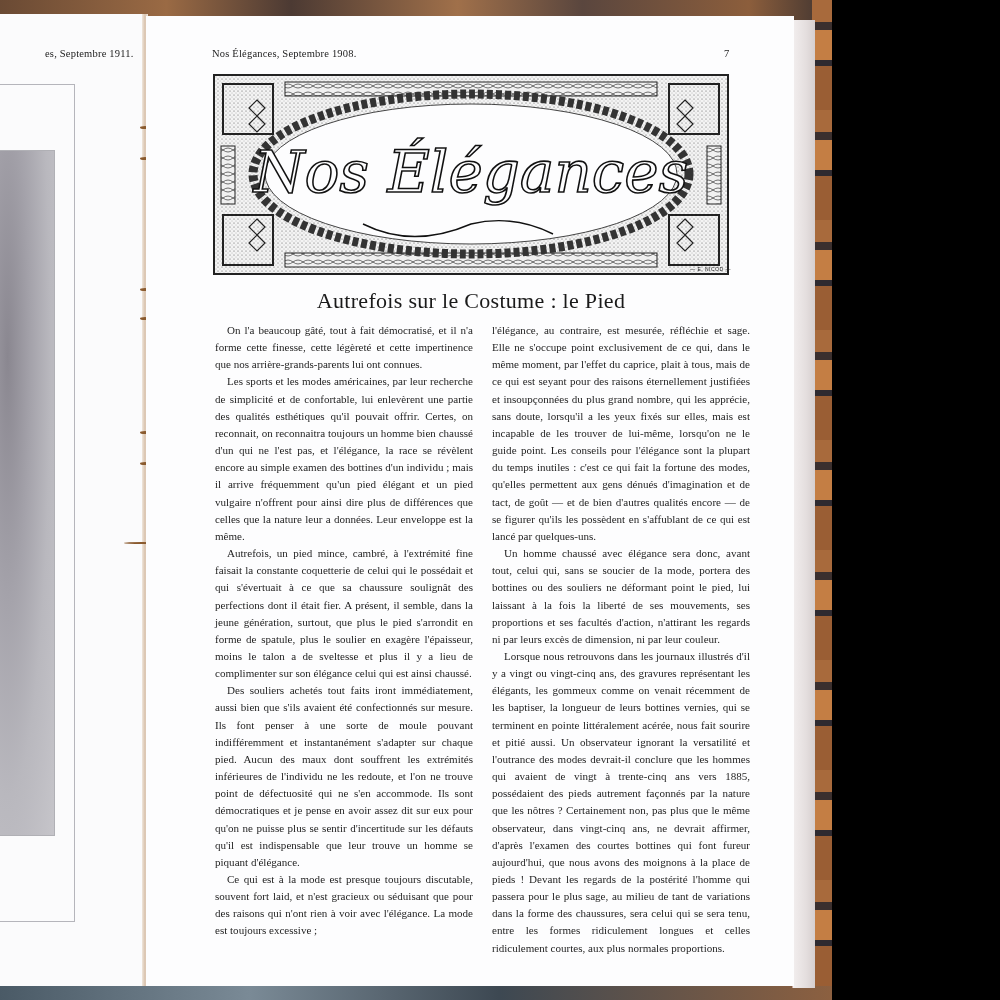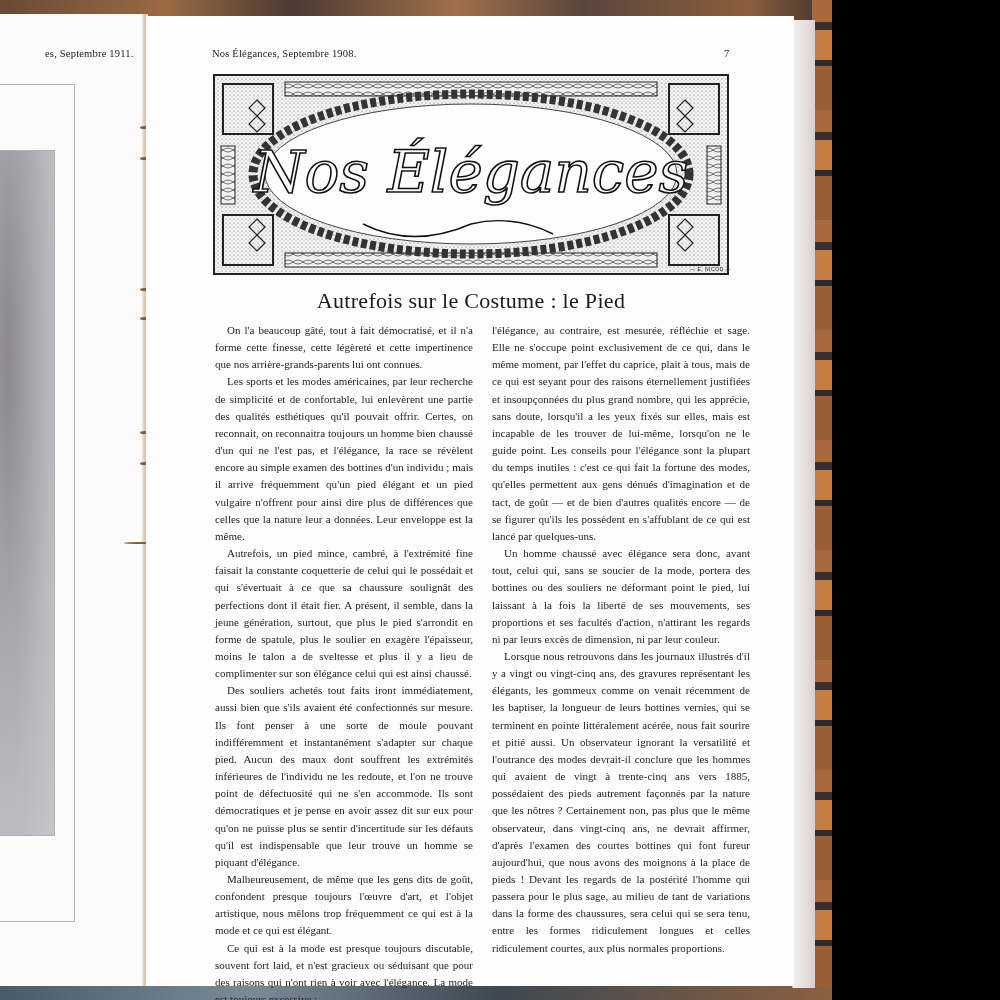--- a/index.html
+++ b/index.html
@@ -93,21 +93,20 @@
 </svg>
 <div class="signature">— E. NICOD —</div>
 
 <div class="article-title">Autrefois sur le Costume : le Pied</div>
 
 <div class="col col-left">
   <p>On l'a beaucoup gâté, tout à fait démocratisé, et il n'a forme cette finesse, cette légèreté et cette impertinence que nos arrière-grands-parents lui ont connues.</p>
   <p>Les sports et les modes américaines, par leur recherche de simplicité et de confortable, lui enlevèrent une partie des qualités esthétiques qu'il pouvait offrir. Certes, on reconnait, on reconnaitra toujours un homme bien chaussé d'un qui ne l'est pas, et l'élégance, la race se révèlent encore au simple examen des bottines d'un individu ; mais il arrive fréquemment qu'un pied élégant et un pied vulgaire n'offrent pour ainsi dire plus de différences que celles que la nature leur a données. Leur enveloppe est la même.</p>
   <p>Autrefois, un pied mince, cambré, à l'extrémité fine faisait la constante coquetterie de celui qui le possédait et qui s'évertuait à ce que sa chaussure soulignât des perfections dont il était fier. A présent, il semble, dans la jeune génération, surtout, que plus le pied s'arrondit en forme de spatule, plus le soulier en exagère l'épaisseur, moins le talon a de sveltesse et plus il y a lieu de complimenter sur son élégance celui qui est ainsi chaussé.</p>
   <p>Des souliers achetés tout faits iront immédiatement, aussi bien que s'ils avaient été confectionnés sur mesure. Ils font penser à une sorte de moule pouvant indifféremment et instantanément s'adapter sur chaque pied. Aucun des maux dont souffrent les extrémités inférieures de l'individu ne les redoute, et l'on ne trouve point de défectuosité qui ne s'en accommode. Ils sont démocratiques et je pense en avoir assez dit sur eux pour qu'on ne puisse plus se sentir d'incertitude sur les défauts qu'il est indispensable que leur trouve un homme se piquant d'élégance.</p>
-  <p>Malheureusement, de même que les gens dits de goût, confondent presque toujours l'œuvre d'art, et l'objet artistique, nous mêlons trop fréquemment ce qui est à la mode et ce qui est élégant.</p>
   <p>Ce qui est à la mode est presque toujours discutable, souvent fort laid, et n'est gracieux ou séduisant que pour des raisons qui n'ont rien à voir avec l'élégance. La mode est toujours excessive ;</p>
 </div>
 
 <div class="col col-right">
   <p class="cont">l'élégance, au contraire, est mesurée, réfléchie et sage. Elle ne s'occupe point exclusivement de ce qui, dans le même moment, par l'effet du caprice, plait à tous, mais de ce qui est seyant pour des raisons éternellement justifiées et insoupçonnées du plus grand nombre, qui les apprécie, sans doute, lorsqu'il a les yeux fixés sur elles, mais est incapable de les trouver de lui-même, lorsqu'on ne le guide point. Les conseils pour l'élégance sont la plupart du temps inutiles : c'est ce qui fait la fortune des modes, qu'elles permettent aux gens dénués d'imagination et de tact, de goût — et de bien d'autres qualités encore — de se figurer qu'ils les possèdent en s'affublant de ce qui est lancé par quelques-uns.</p>
   <p>Un homme chaussé avec élégance sera donc, avant tout, celui qui, sans se soucier de la mode, portera des bottines ou des souliers ne déformant point le pied, lui laissant à la fois la liberté de ses mouvements, ses proportions et ses facultés d'action, n'attirant les regards ni par leurs excès de dimension, ni par leur couleur.</p>
   <p>Lorsque nous retrouvons dans les journaux illustrés d'il y a vingt ou vingt-cinq ans, des gravures représentant les élégants, les gommeux comme on venait récemment de les baptiser, la longueur de leurs bottines vernies, qui se terminent en pointe littéralement acérée, nous fait sourire et pitié aussi. Un observateur ignorant la versatilité et l'outrance des modes devrait-il conclure que les hommes qui avaient de vingt à trente-cinq ans vers 1885, possédaient des pieds autrement façonnés par la nature que les nôtres ? Certainement non, pas plus que le même observateur, dans vingt-cinq ans, ne devrait affirmer, d'après l'examen des courtes bottines qui font fureur aujourd'hui, que nous avons des moignons à la place de pieds ! Devant les regards de la postérité l'homme qui passera pour le plus sage, au milieu de tant de variations dans la forme des chaussures, sera celui qui se sera tenu, entre les formes ridiculement longues et celles ridiculement courtes, aux plus normales proportions.</p>
 </div>
 
 </body></html>

